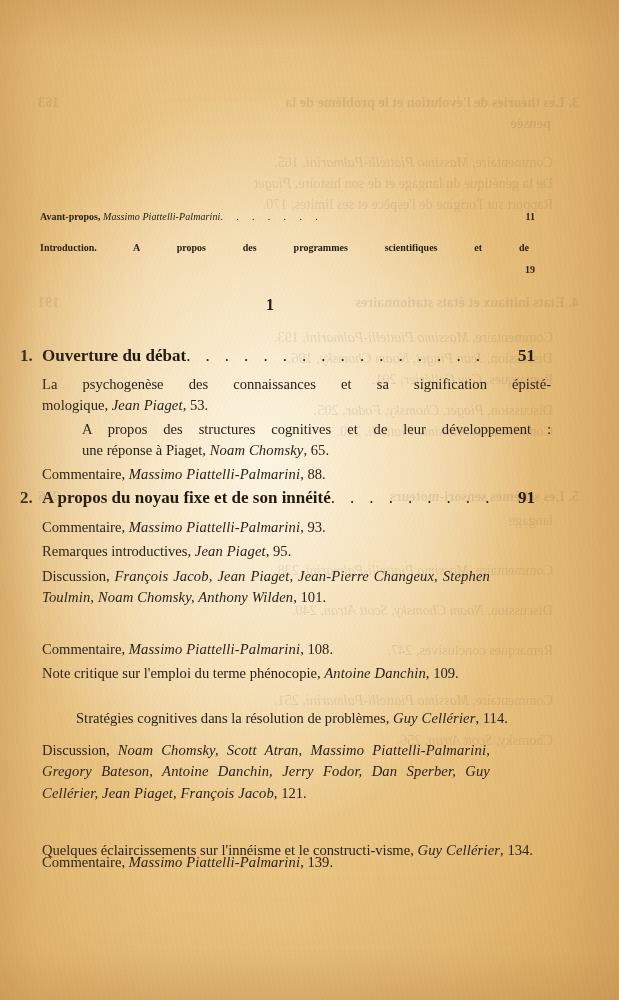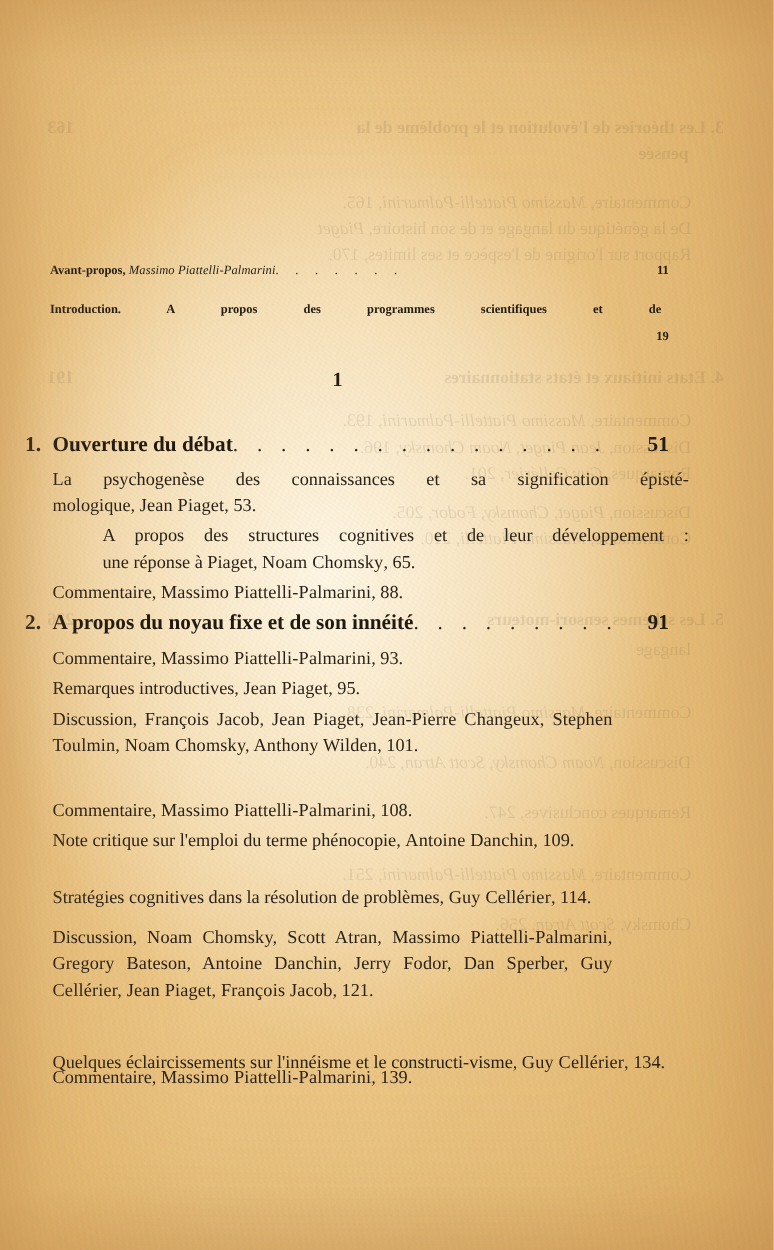--- a/index.html
+++ b/index.html
@@ -165,20 +165,21 @@
     margin: 0;
     padding: 0 68px 0 42px;
     font-size: 14.6px;
     line-height: 21.4px;
     color: #2a2118;
     text-align: justify;
     text-justify: inter-word;
     hyphens: manual;
   }
   .sub .ital {
+    font-style: italic;
     letter-spacing: 0.15px;
   }
 
   .abs { position: absolute; left: 0; right: 0; }
 </style>
 </head>
 <body>
 
 <div id="page">
 
@@ -276,21 +277,21 @@
       <span class="ital">Massimo Piattelli-Palmarini</span>,
       <span>108.</span>
     </div>
 
     <div class="sub abs" style="top:663px; text-align:justify;">
       <span>Note critique sur l'emploi du terme phénocopie,</span>
       <span class="ital">Antoine Danchin</span>,
       <span>109.</span>
     </div>
 
-    <div class="sub abs" style="top:708px; text-align:justify;">
+    <div class="sub abs" style="top:708px; text-align:justify;margin-left:34px;">
       <span>Stratégies cognitives dans la résolution de problèmes,</span>
       <span class="ital">Guy Cellérier</span>,
       <span>114.</span>
     </div>
 
     <div class="sub abs" style="top:740px; padding-right:129px; text-align:justify;">
       <span>Discussion,</span>
       <span class="ital">Noam Chomsky, Scott Atran, Massimo Piattelli-Palmarini, Gregory Bateson, Antoine Danchin, Jerry Fodor, Dan Sperber, Guy Cellérier, Jean Piaget, François Jacob</span>,
       <span>121.</span>
     </div>

